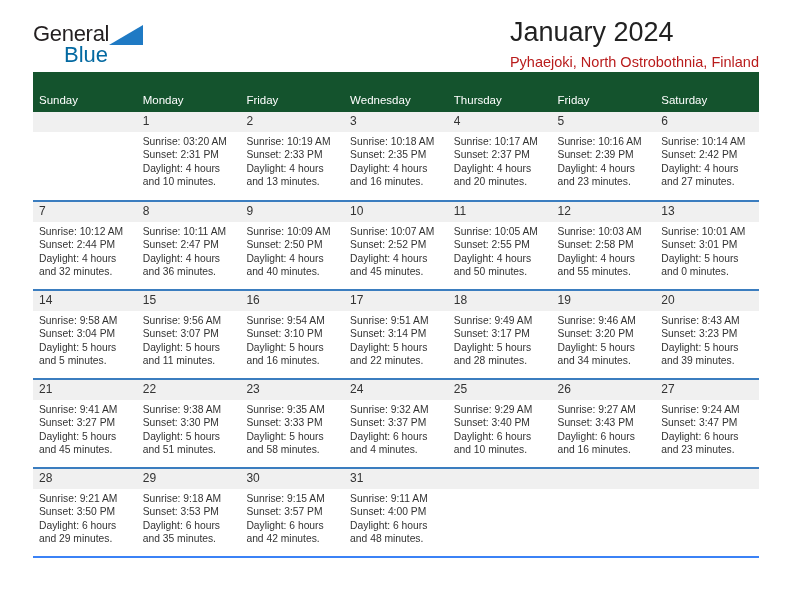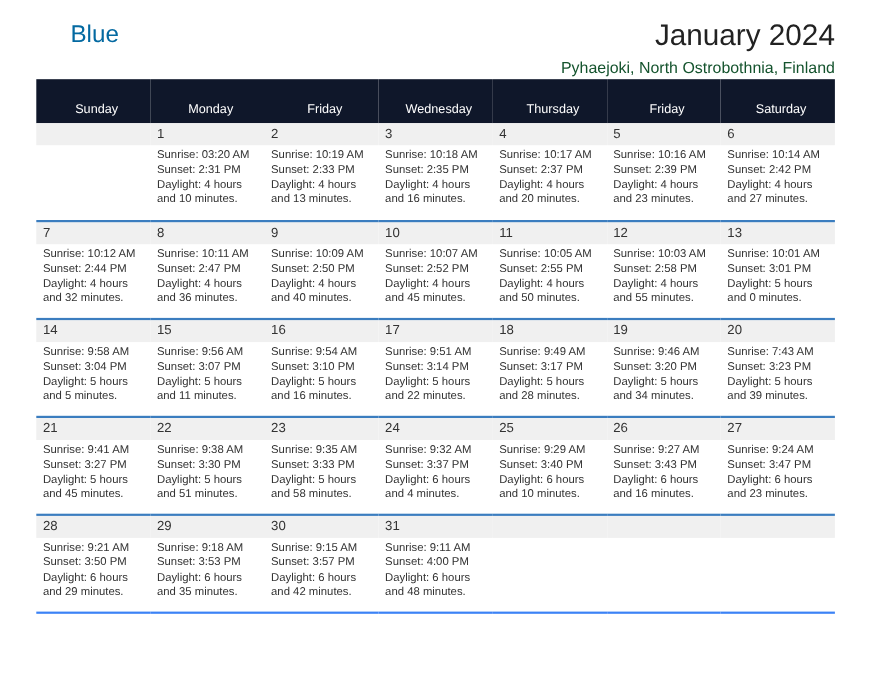--- a/index.html
+++ b/index.html
@@ -63,51 +63,51 @@
     margin-left: 31px;
     font-size: 22px;
     color: #0369a1;
     line-height: 24px;
     height: 24px;
   }
   .title-block {
     position: absolute;
     right: 0;
     top: 16px;
-    text-align: right;
+    text-align: left;
   }
   .cal-title {
     font-size: 27px;
     color: #222222;
     line-height: 32px;
     white-space: nowrap;
   }
   .cal-subtitle {
     font-size: 14.5px;
-    color: #14532d;
+    color: #b91c1c;
     line-height: 20px;
     margin-top: 4px;
     white-space: nowrap;
   }
 
   
   .calendar {
     margin: 0 33px;
     width: 726px;
     border-collapse: collapse;
     table-layout: fixed;
   }
   .calendar col { width: 103.71px; }
 
   thead th {
-    background: #0f172a;
+    background: #14532d;
     color: #ffffff;
     font-size: 11.5px;
     font-weight: normal;
-    text-align: center;
+    text-align: left;
     padding: 22px 0 6px 6px;
     height: 22px;
     border: none;
   }
 
   tbody tr.week {
     border-bottom: 2px solid #3b7dbf;
   }
   tbody tr.week:last-child { border-bottom: 2px solid #3b82f6; }
 
@@ -139,20 +139,25 @@
   .details.empty { visibility: hidden; }
 </style>
 </head>
 <body>
 
 <div class="page">
 
   <div class="header">
 
     <div class="brand">
+      <div class="brand-line1">
+        <span class="brand-word-general">General</span><span class="brand-tri"><svg width="34" height="20" viewBox="0 0 34 20" xmlns="http://www.w3.org/2000/svg">
+              <polygon points="0,20 34,20 34,0" fill="#1f7ac4"></polygon>
+            </svg></span>
+      </div>
       <div class="brand-line2">Blue</div>
     </div>
 
     <div class="title-block">
       <div class="cal-title">January 2024</div>
       <div class="cal-subtitle">Pyhaejoki, North Ostrobothnia, Finland</div>
     </div>
 
   </div>
 
@@ -362,21 +367,21 @@
           <div class="details">
             <div>Sunrise: 9:46 AM</div>
             <div>Sunset: 3:20 PM</div>
             <div>Daylight: 5 hours</div>
             <div>and 34 minutes.</div>
           </div>
         </td>
         <td>
           <div class="daynum">20</div>
           <div class="details">
-            <div>Sunrise: 7:43 AM</div>
+            <div>Sunrise: 8:43 AM</div>
             <div>Sunset: 3:23 PM</div>
             <div>Daylight: 5 hours</div>
             <div>and 39 minutes.</div>
           </div>
         </td>
       </tr>
 
       <tr class="week">
         <td>
           <div class="daynum">21</div>

